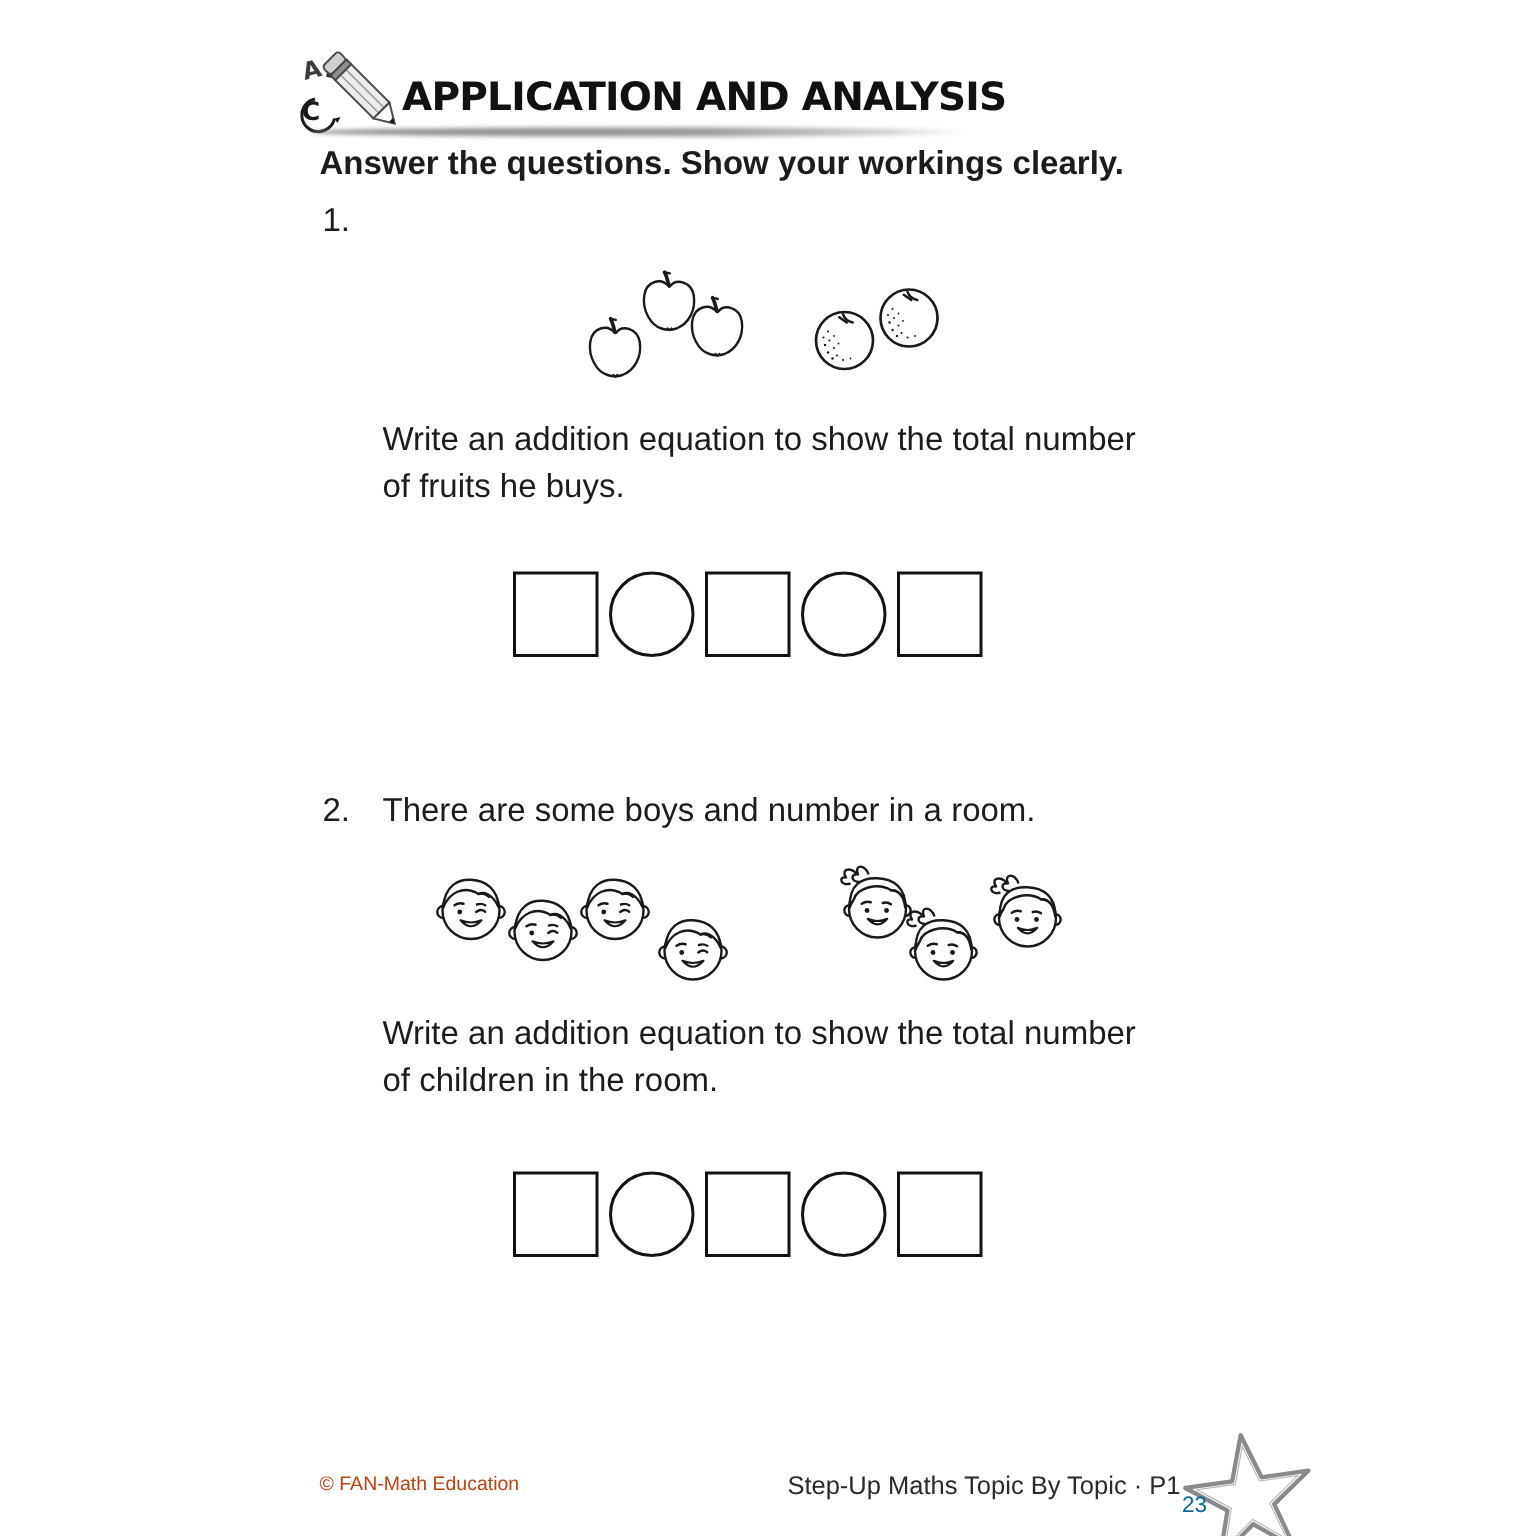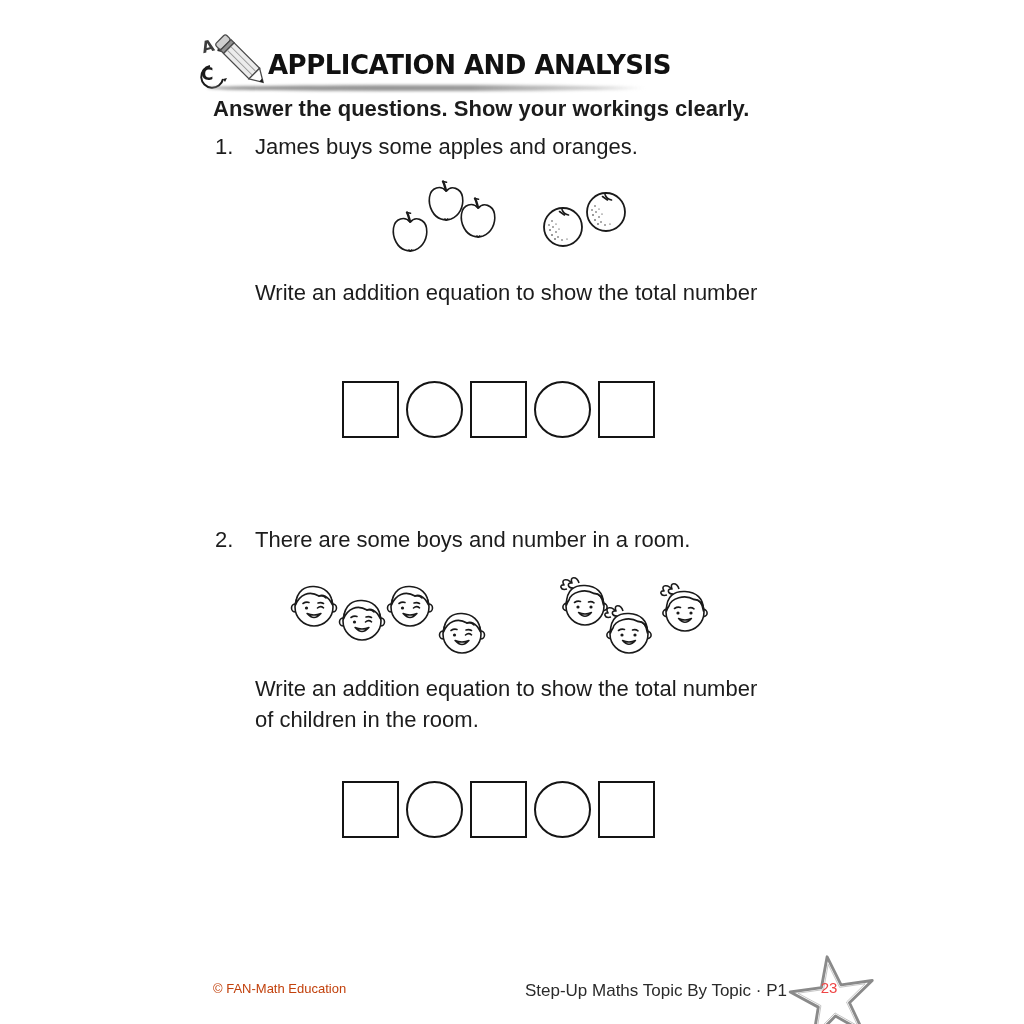--- a/index.html
+++ b/index.html
@@ -31,22 +31,22 @@
   .eqrow { position:absolute; left:342px; display:flex; gap:7px; }
   .row1 { top:381px; } .row2 { top:781px; }
   .slot { width:57px; height:57px; border:2.5px solid #141414; background:#fff; }
   .slot.circle { border-radius:50%; border-width:2.2px; }
 
   
   .copy   { position:absolute; left:213px; top:981px; font-size:13px; color:#c2410c; }
   .series { position:absolute; right:237px; top:981px; font-size:17px; color:#2a2a2a; }
   .star-wrap { position:absolute; left:788px; top:951px; width:90px; height:90px; }
   .star-wrap svg { position:absolute; inset:0; }
-  .pageno { position:absolute; left:0; top:28px; width:82px; text-align:center;
-            font-size:15px; color:#ef4444; }
+  .pageno { position:absolute; left:0; top:44px; width:82px; text-align:left;
+            font-size:15px; color:#0369a1; }
 
   svg .ln { fill:none; stroke:#1a1a1a; stroke-width:1.6; stroke-linecap:round; }
   svg .fw { fill:#fff; stroke:#1a1a1a; stroke-width:1.6; stroke-linejoin:round; }
 </style>
 </head>
 <body>
 
 <svg width="0" height="0" style="position:absolute" aria-hidden="true">
   <defs>
     <g id="apple">
@@ -120,32 +120,32 @@
       <polygon points="38,48.5 53,48.5 45.5,61" fill="#fff" stroke="#4a4a4a" stroke-width="1.3"></polygon>
       <polygon points="43.5,57.5 47.5,57.5 45.5,61" fill="#1a1a1a"></polygon>
     </g>
   </svg>
   <h1 class="title">APPLICATION AND ANALYSIS</h1>
   <div class="hdr-shadow"></div>
 
   <p class="instr">Answer the questions. Show your workings clearly.</p>
 
   <div class="qnum q1">1.</div>
-  <div class="qtext q1">James buys some apples and oranges.</div>
 
   <svg class="fruits" viewBox="0 0 245 82">
     <use href="#apple" x="41" y="2"></use>
     <use href="#apple" x="5" y="33"></use>
     <use href="#apple" x="73" y="19"></use>
     <use href="#orange" x="157" y="28"></use>
     <use href="#orange" x="200" y="13"></use>
   </svg>
 
   <div class="prompt p1">
     <span>Write an addition equation to show the total number</span>
+    <span>of fruits he buys.</span>
   </div>
 
   <div class="eqrow row1">
       <div class="slot square"></div>
       <div class="slot circle"></div>
       <div class="slot square"></div>
       <div class="slot circle"></div>
       <div class="slot square"></div>
     </div>
 

